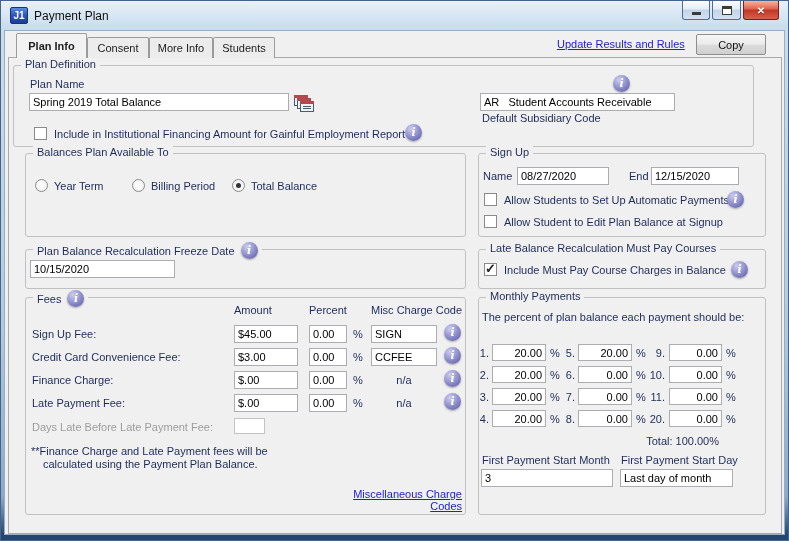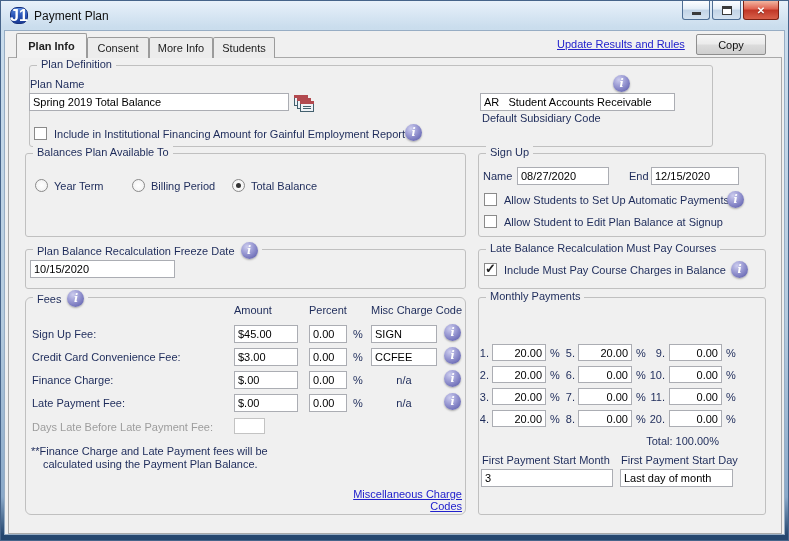--- a/index.html
+++ b/index.html
@@ -11,22 +11,22 @@
     overflow: hidden;
   }
   .inner-panel {
     position: absolute; left: 3px; top: 29px; right: 3px; bottom: 5px;
     background: #f0f0f0; border: 1px solid #97adc4;
   }
   
   .titlebar { position: absolute; left: 0; top: 0; right: 0; height: 29px; }
   .app-icon {
     position: absolute; left: 9px; top: 6px; width: 18px; height: 17px;
-    border-radius: 7px; background: linear-gradient(180deg,#5a8ae0,#2b55b8 50%,#1b3c96);
-    border: 1px solid #16307c; color: #fff; font-size: 16px; font-weight: bold;
+    border-radius: 2px; background: linear-gradient(180deg,#5a8ae0,#2b55b8 50%,#1b3c96);
+    border: 1px solid #16307c; color: #fff; font-size: 10px; font-weight: bold;
     display: flex; align-items: center; justify-content: center;
   }
   .win-title { position: absolute; left: 33px; top: 8px; font-size: 12px; color: #111; }
   .win-btn {
     position: absolute; top: 0; height: 19px; border: 1px solid #4e6e94; border-top: none;
     border-radius: 0 0 3px 3px; display: flex; align-items: center; justify-content: center;
     background: linear-gradient(180deg,#fdfeff,#e3edf7 45%,#c2d4e6 50%,#d4e2f0);
     cursor: pointer;
   }
   .win-btn.minimize { left: 681px; width: 28px; }
@@ -137,21 +137,21 @@
     <span>More Info</span>
   </div>
   <div class="tab" style="left:212px; top:36px; width:62px; height:21px;">
     <span>Students</span>
   </div>
   <a class="update-link">Update Results and Rules</a>
   <button class="copy-btn">Copy</button>
 
   <div class="tab-page"></div>
 
-  <div class="group" style="left:28px; top:64px; width:684px; height:82px;">
+  <div class="group" style="left:12px; top:64px; width:741px; height:82px;">
     <div class="legend">
       <span>Plan Definition</span>
     </div>
   </div>
   <span class="lbl" style="left:29px; top:77px;">Plan Name</span>
   <input class="tb" style="left: 28px; top: 92px; width: 260px;" value="Spring 2019 Total Balance">
   <div class="stack-icon">
     <div class="card c1"></div>
     <div class="card c2"></div>
     <div class="card c3"></div>
@@ -210,21 +210,21 @@
     <div class="legend">
       <span>Late Balance Recalculation Must Pay Courses</span>
     </div>
   </div>
   <span class="checkbox" style="left:483px; top:262px;" data-checked="true"></span>
   <span class="lbl" style="left:503px; top:263px;">Include Must Pay Course Charges in Balance</span>
   <div class="info-icon" style="left:730px; top:260px;">
     <span>i</span>
   </div>
 
-  <div class="group" style="left:24px; top:296px; width:441px; height:218px;border-radius:6px;">
+  <div class="group" style="left:24px; top:296px; width:441px; height:218px;">
     <div class="legend">
       <span>Fees</span>
       <span class="info-icon inline">
           <span>i</span>
         </span>
     </div>
   </div>
   <span class="lbl" style="left:233px; top:303px;">Amount</span>
   <span class="lbl" style="left:308px; top:303px;">Percent</span>
   <span class="lbl" style="left:370px; top:303px;">Misc Charge Code</span>
@@ -270,20 +270,21 @@
 
   <span class="lbl note" style="left:42px; top:457px;">calculated using the Payment Plan Balance.</span>
   <span class="lbl note" style="left:30px; top:444px;">**Finance Charge and Late Payment fees will be</span>
   <a class="link" style="left:320px; top:487px; width:141px; text-align:right;">Miscellaneous Charge Codes</a>
 
   <div class="group" style="left:477px; top:296px; width:288px; height:218px;">
     <div class="legend">
       <span>Monthly Payments</span>
     </div>
   </div>
+  <span class="lbl" style="left:481px; top:310px;">The percent of plan balance each payment should be:</span>
 
   <span class="lbl" style="left:468px; top:346px; width:20px; text-align:right;">1.</span>
   <input class="tb num" style="left: 491px; top: 343px; width: 54px; height: 17px;" value="20.00">
   <span class="pct" style="left:549px; top:346px;">%</span>
   <span class="lbl" style="left:554px; top:346px; width:20px; text-align:right;">5.</span>
   <input class="tb num" style="left: 577px; top: 343px; width: 54px; height: 17px;" value="20.00">
   <span class="pct" style="left:635px; top:346px;">%</span>
   <span class="lbl" style="left:638px; top:346px; width:26px; text-align:right;">9.</span>
   <input class="tb num" style="left: 668px; top: 343px; width: 53px; height: 17px;" value="0.00">
   <span class="pct" style="left:725px; top:346px;">%</span>

